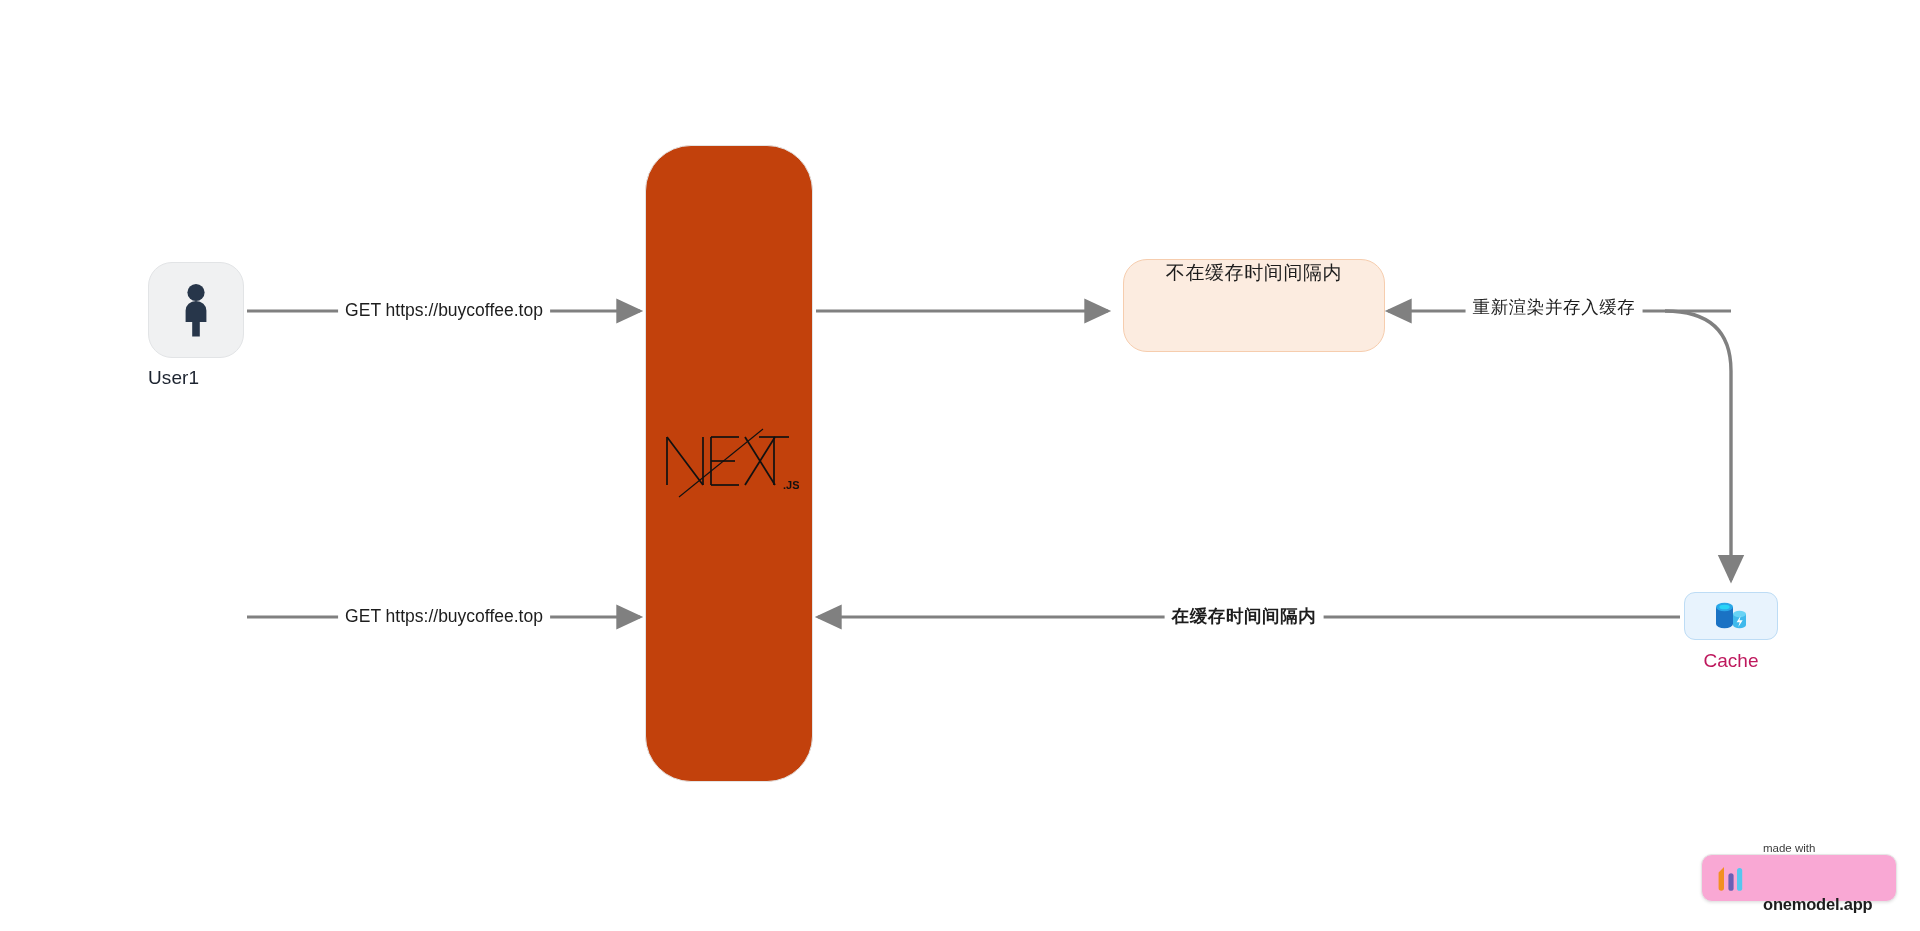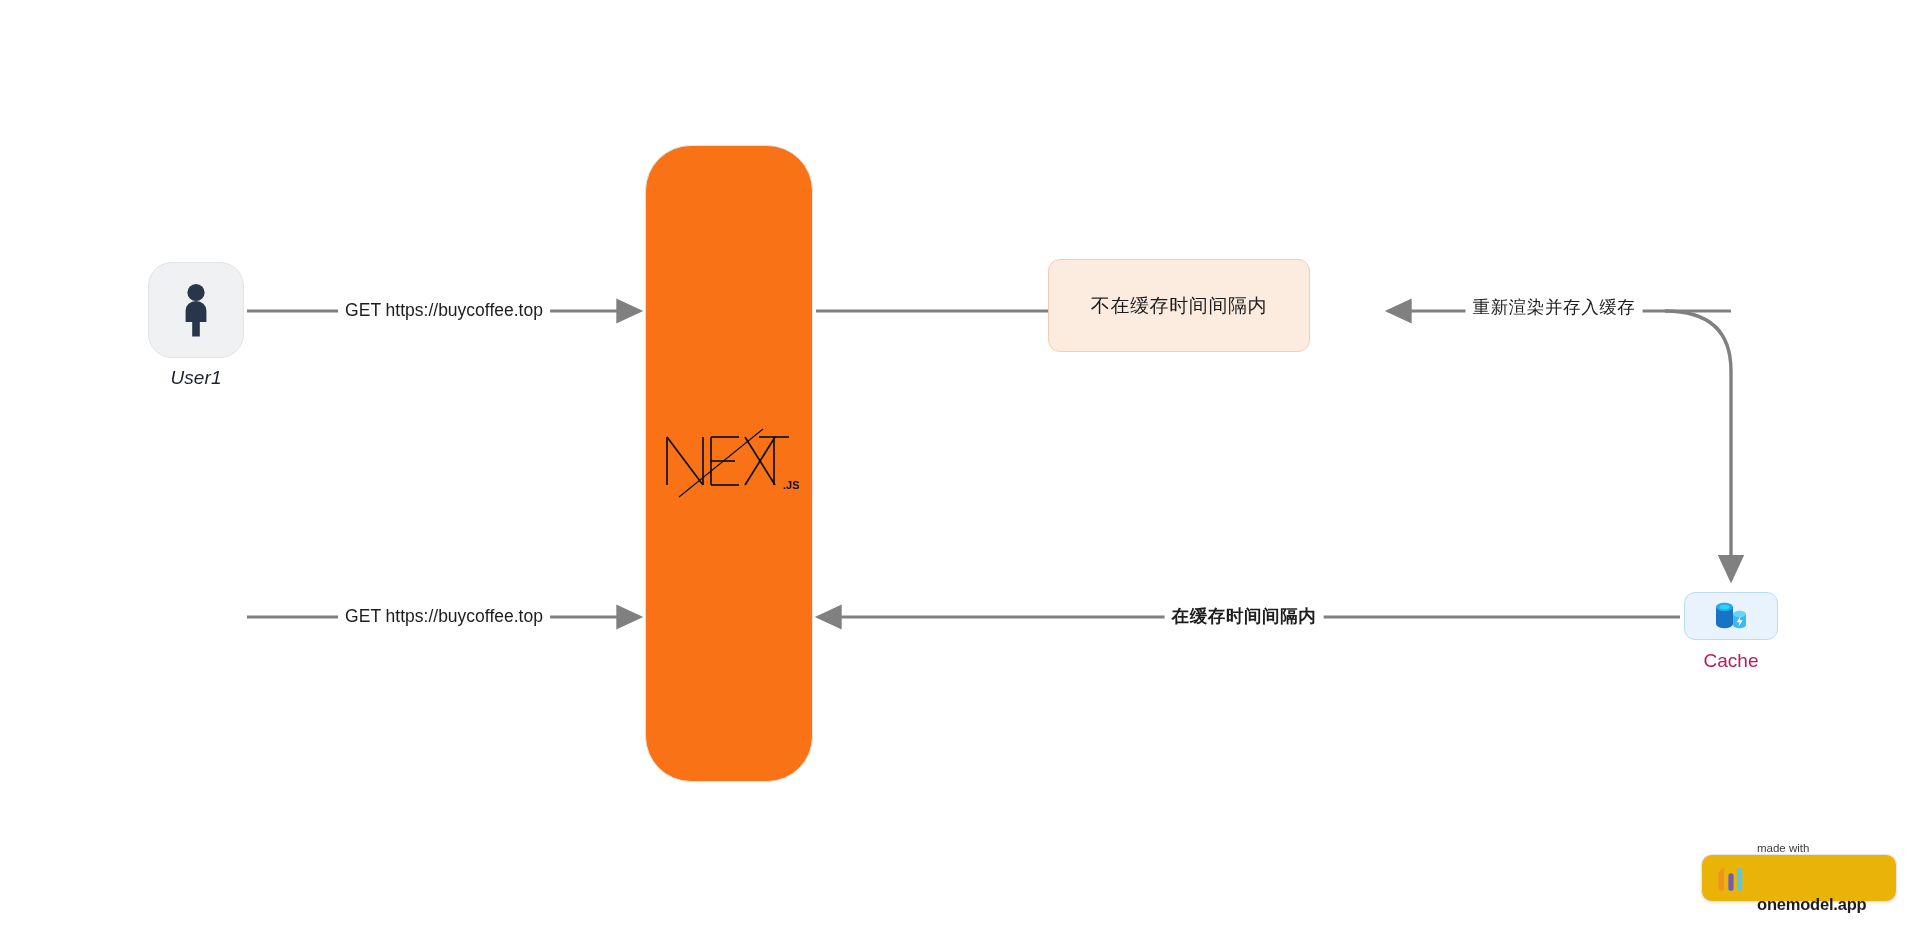--- a/index.html
+++ b/index.html
@@ -21,22 +21,20 @@
     top: 0; left: 0;
     width: 1920px;
     height: 931px;
     pointer-events: none;
   }
 
   
   .actor {
     position: absolute;
     width: 96px;
-    text-align: center;
-    font-style: italic;
   }
   .actor-box {
     width: 96px;
     height: 96px;
     border-radius: 24px;
     background: #f0f1f2;
     border: 1.5px solid #e2e4e6;
     display: flex;
     align-items: center;
     justify-content: center;
@@ -50,39 +48,39 @@
   }
 
   
   .nextbox {
     position: absolute;
     left: 645px;
     top: 145px;
     width: 168px;
     height: 637px;
     border-radius: 46px;
-    background: #f97316;
+    background: #c2410c;
     border: 1.5px solid #e4e4e4;
     display: flex;
     align-items: center;
     justify-content: center;
   }
 
   
   .procbox {
     position: absolute;
-    left: 1048px;
+    left: 1123px;
     top: 259px;
     width: 262px;
     height: 93px;
-    border-radius: 12px;
+    border-radius: 24px;
     background: #fcece0;
     border: 1.6px solid #f6cdae;
     display: flex;
-    align-items: center;
+    align-items: flex-start;
     justify-content: center;
   }
   .procbox span {
     font-size: 19px;
     color: #1d1d1d;
     letter-spacing: .6px;
   }
 
   
   .cache {
@@ -124,27 +122,27 @@
   .edge-label.cjk { letter-spacing: .6px; }
 
   
   .watermark {
     position: absolute;
     left: 1701px;
     top: 854px;
     width: 196px;
     height: 48px;
     border-radius: 11px;
-    background: #eab308;
+    background: #f9a8d4;
     border: 1px solid #e6e6e6;
     box-shadow: 0 1px 3px rgba(0,0,0,.10);
     display: flex;
     align-items: center;
     padding: 0 14px;
-    gap: 11px;
+    gap: 17px;
   }
   .wm-text { display: flex; flex-direction: column; line-height: 1.08; }
   .wm-made { font-size: 11.5px; color: #3c3c3c; }
   .wm-name { font-size: 16.5px; font-weight: bold; color: #1d1d1d; letter-spacing: -.2px; margin-top: 41px; }
 </style>
 </head>
 <body>
 
 <div id="canvas">
 

